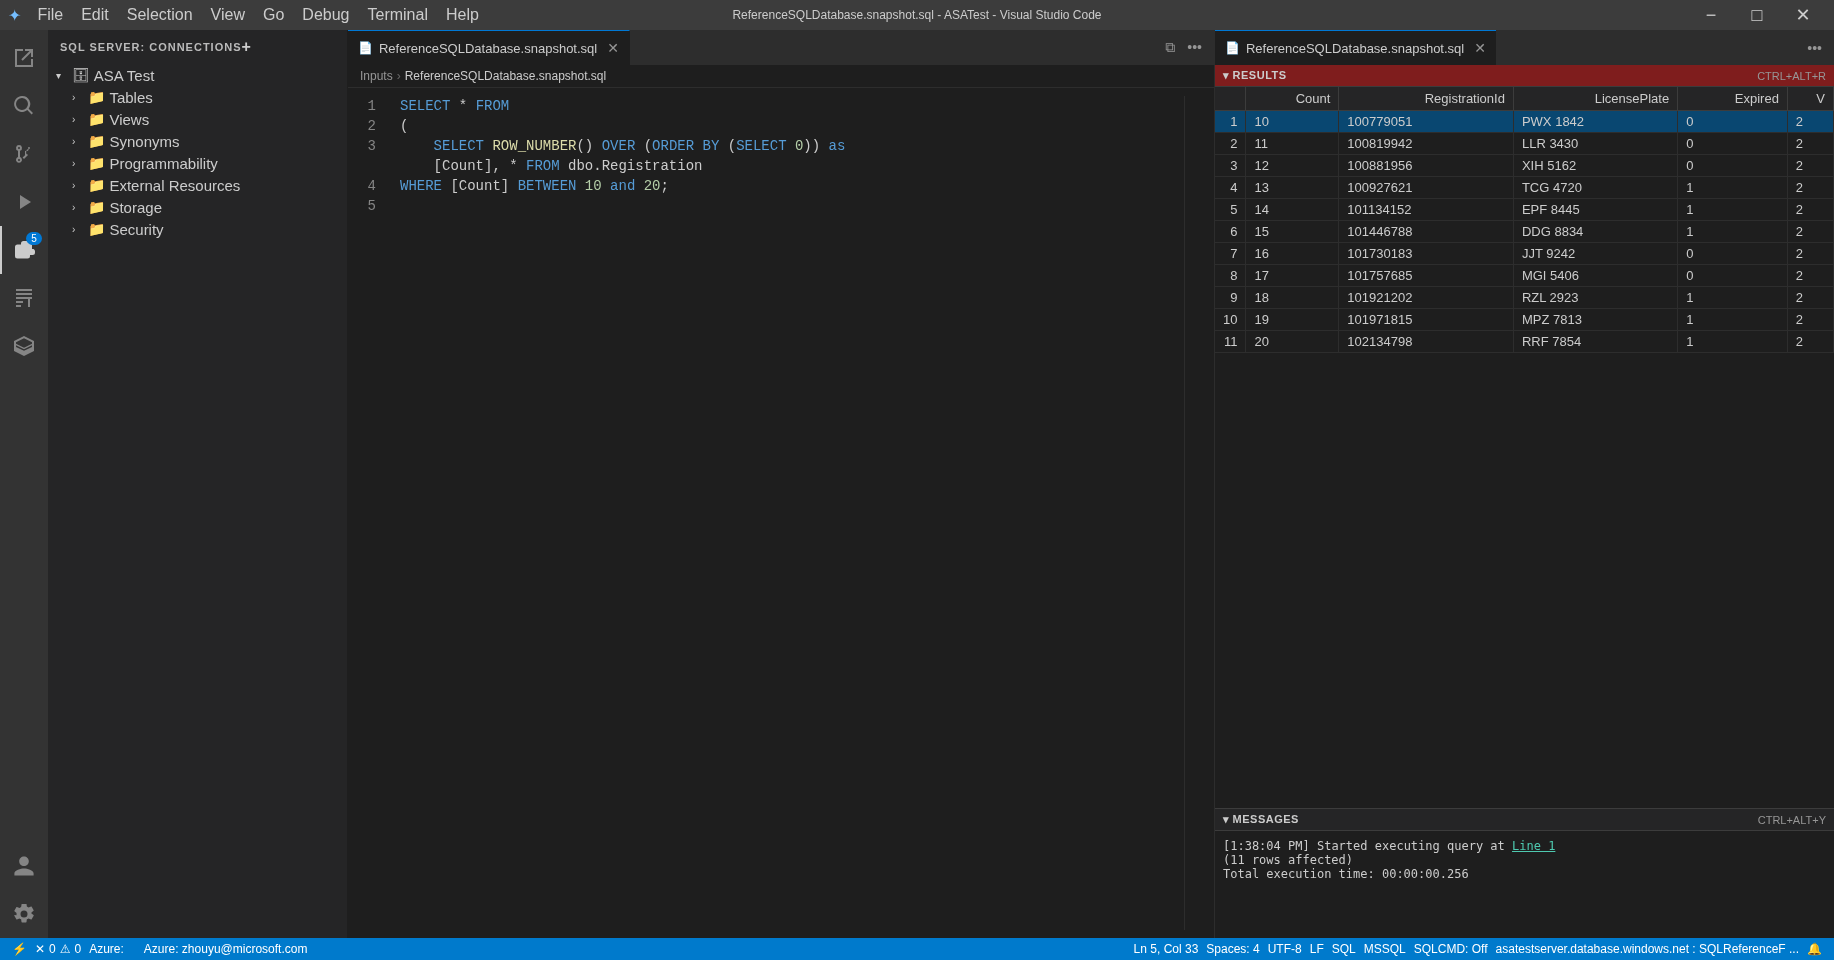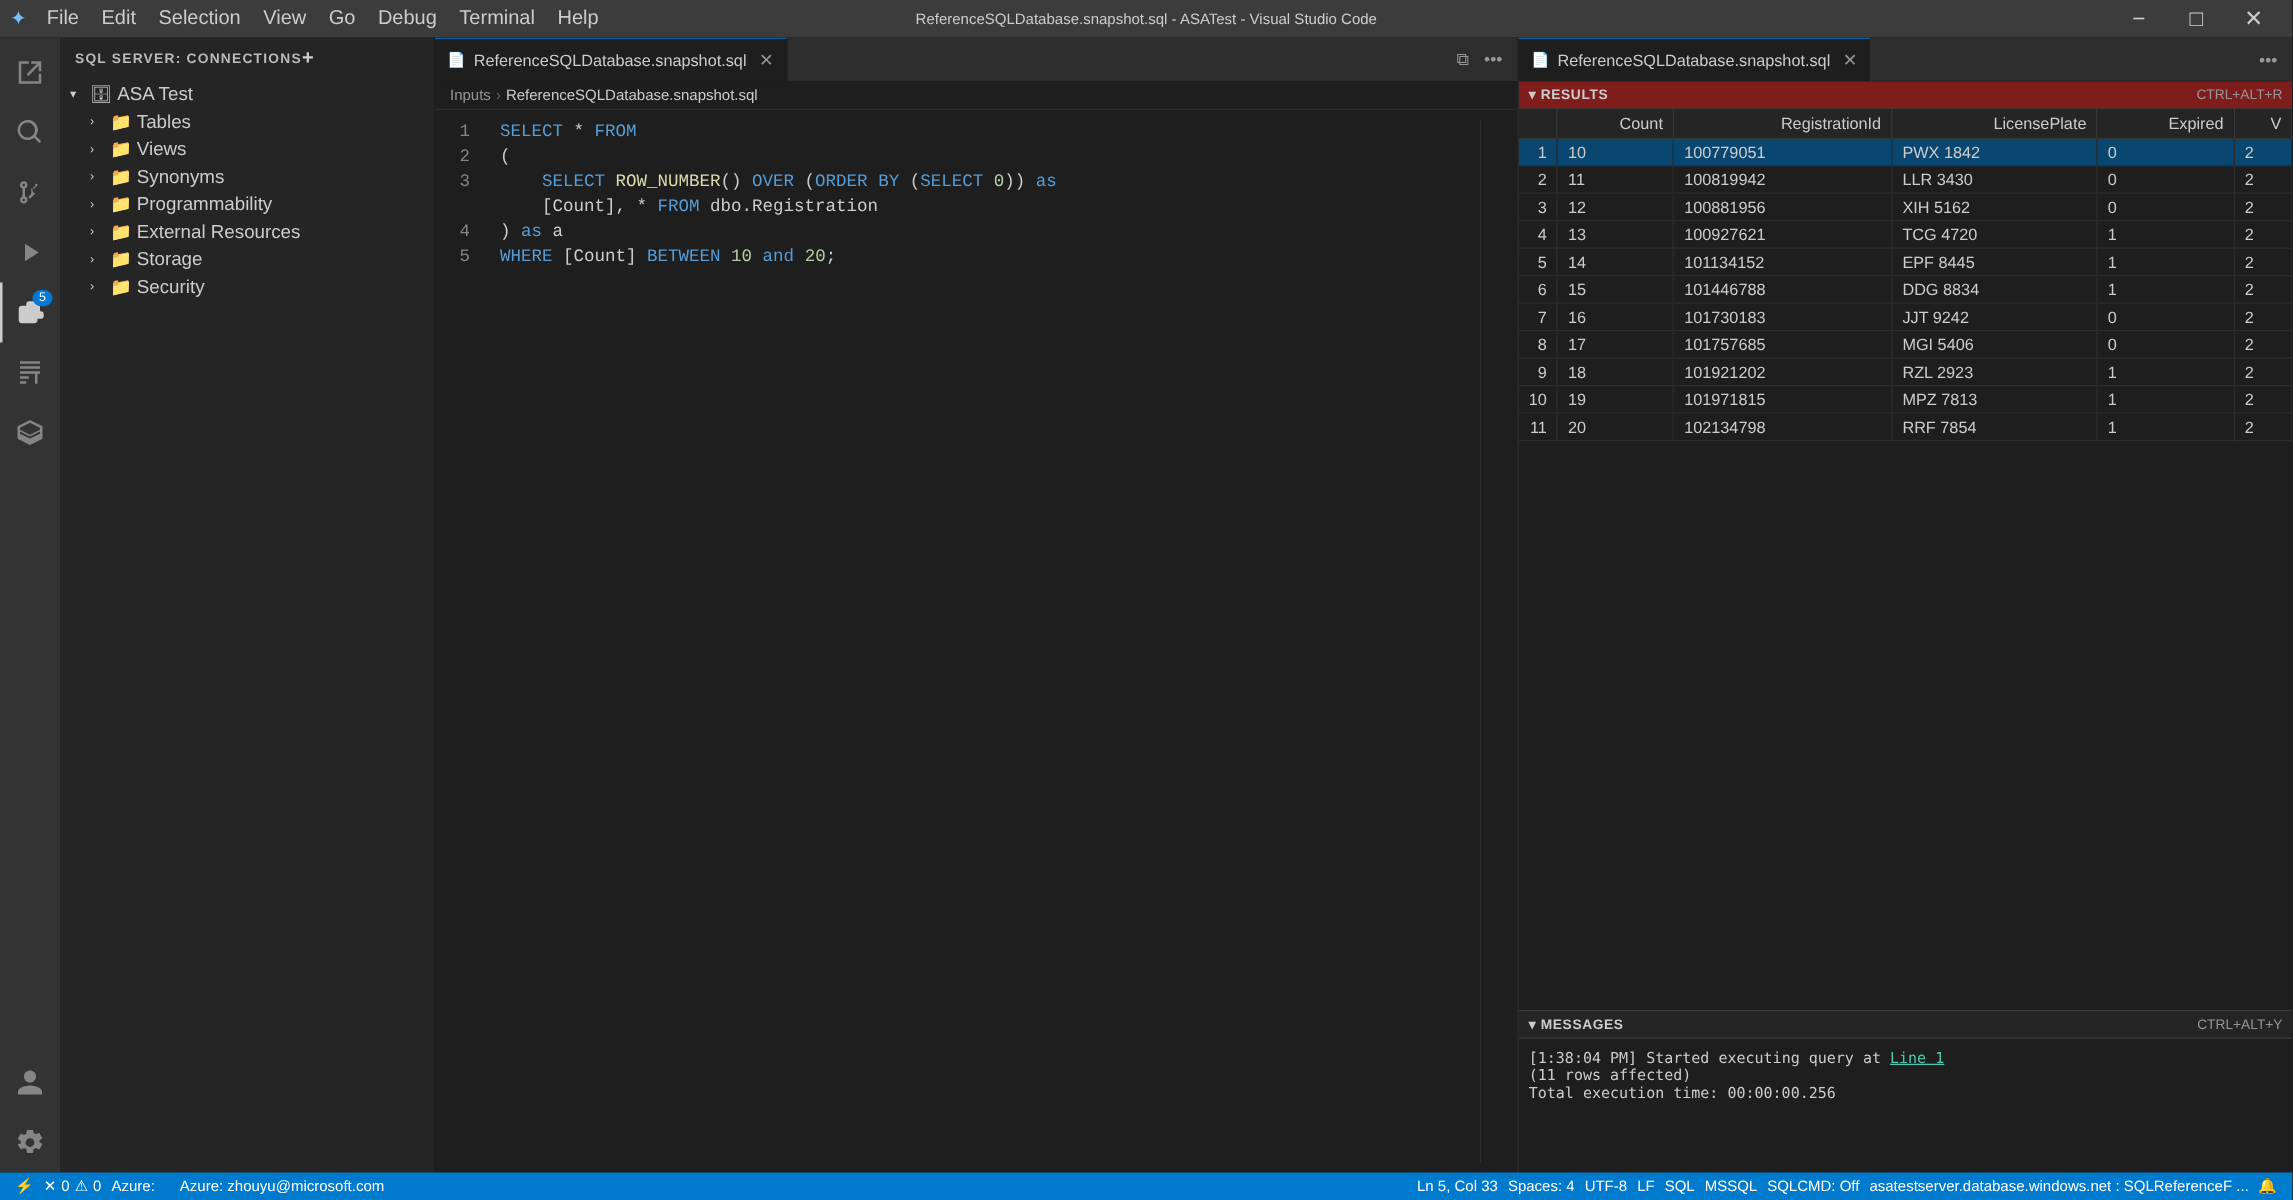--- a/index.html
+++ b/index.html
@@ -249,21 +249,20 @@
         <div>3</div>
         <div>&nbsp;</div>
         <div>4</div>
         <div>5</div>
       </div>
       <div class="code-content">
         <div class="code-line"><span class="kw">SELECT</span><span class="plain"> * </span><span class="kw">FROM</span></div>
         <div class="code-line"><span class="plain">(</span></div>
         <div class="code-line"><span class="plain">    </span><span class="kw">SELECT</span><span class="plain"> </span><span class="fn">ROW_NUMBER</span><span class="plain">() </span><span class="kw">OVER</span><span class="plain"> (</span><span class="kw">ORDER BY</span><span class="plain"> (</span><span class="kw">SELECT</span><span class="plain"> </span><span class="num">0</span><span class="plain">)) </span><span class="kw">as</span></div>
         <div class="code-line"><span class="plain">    [Count], * </span><span class="kw">FROM</span><span class="plain"> dbo.Registration</span></div>
-        <div class="code-line"><span class="plain">) </span><span class="kw">as</span><span class="plain"> a</span></div>
         <div class="code-line"><span class="kw">WHERE</span><span class="plain"> [Count] </span><span class="kw">BETWEEN</span><span class="plain"> </span><span class="num">10</span><span class="plain"> </span><span class="kw">and</span><span class="plain"> </span><span class="num">20</span><span class="plain">;</span></div>
       </div>
       <div class="minimap"></div>
     </div>
   </div>
 
   <div class="results-panel">
 
     <div class="results-tab-bar">
       <div class="results-tab active">

